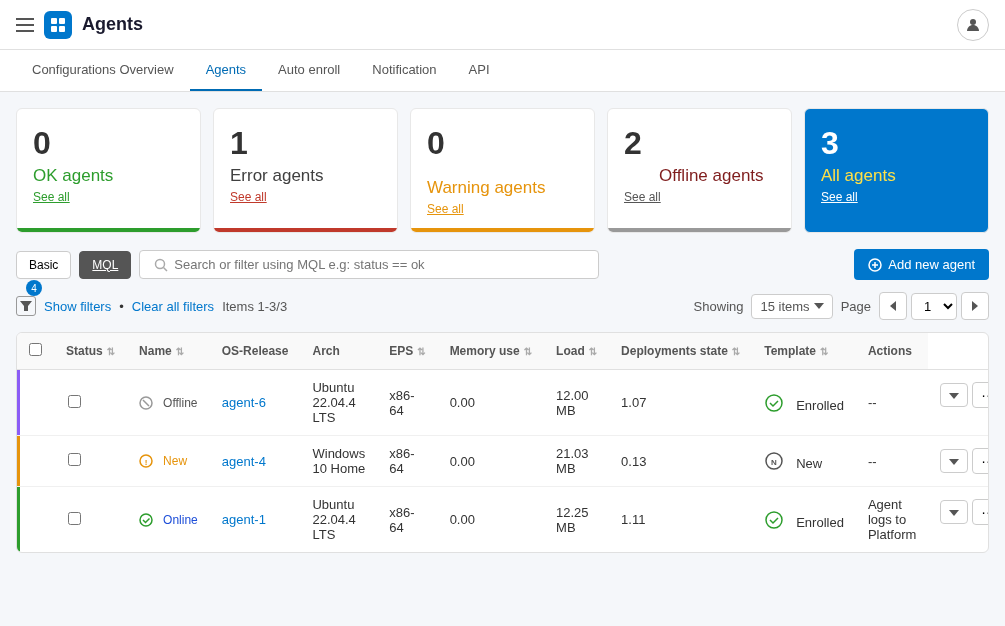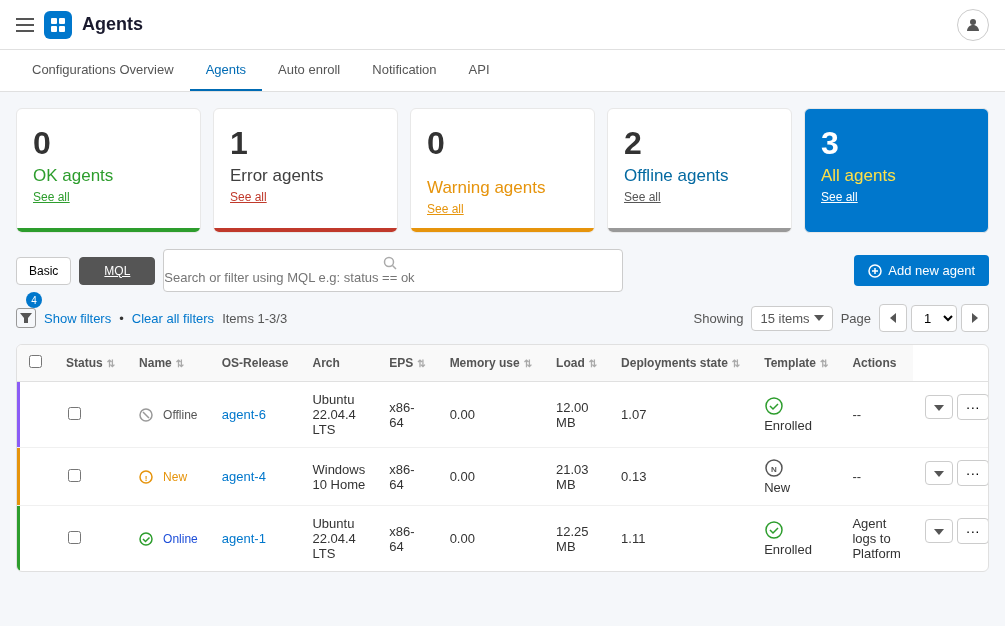--- a/index.html
+++ b/index.html
@@ -32,32 +32,32 @@
     .stat-see-all { font-size: 12px; cursor: pointer; text-decoration: underline; }
     .stat-card.ok .stat-label { color: #2d9d2d; }
     .stat-card.ok .stat-see-all { color: #2d9d2d; }
     .stat-card.ok::after { content: ''; position: absolute; bottom: 0; left: 0; right: 0; height: 4px; background: #2d9d2d; }
     .stat-card.error .stat-label { color: #404040; }
     .stat-card.error .stat-see-all { color: #c0392b; }
     .stat-card.error::after { content: ''; position: absolute; bottom: 0; left: 0; right: 0; height: 4px; background: #c0392b; }
     .stat-card.warning .stat-label { color: #e6940c; margin-top: 16px; }
     .stat-card.warning .stat-see-all { color: #e6940c; }
     .stat-card.warning::after { content: ''; position: absolute; bottom: 0; left: 0; right: 0; height: 4px; background: #e6940c; }
-    .stat-card.offline .stat-label { color: #0369a1; }
+    .stat-card.offline .stat-label { color: #7f1d1d; margin-left: 35px; }
     .stat-card.offline .stat-see-all { color: #555; }
     .stat-card.offline::after { content: ''; position: absolute; bottom: 0; left: 0; right: 0; height: 4px; background: #999; }
     .stat-card.active .stat-label { color: #fde047; }
     .stat-card.active .stat-see-all { color: white; }
 
     
     .toolbar { display: flex; align-items: center; justify-content: space-between; margin-bottom: 12px; }
     .toolbar-left { display: flex; align-items: center; gap: 8px; }
     .btn-basic { padding: 6px 12px; border: 1px solid #ccc; border-radius: 4px; background: #fff; cursor: pointer; font-size: 12px; }
-    .btn-mql { padding: 6px 24px; border: 1px solid #555; border-radius: 4px; background: #555; color: white; cursor: pointer; font-size: 12px; text-decoration: underline; }
-    .search-box { display: flex; align-items: center; border: 1px solid #ccc; border-radius: 4px; background: #fff; padding: 6px 0; width: 460px; flex-direction: column; }
+    .btn-mql { padding: 6px 12px; border: 1px solid #555; border-radius: 4px; background: #555; color: white; cursor: pointer; font-size: 12px; text-decoration: underline; }
+    .search-box { display: flex; align-items: center; border: 1px solid #ccc; border-radius: 4px; background: #fff; padding: 6px 14px; width: 460px; }
     .search-box input { border: none; outline: none; width: 100%; font-size: 13px; color: #666; background: transparent; }
     .btn-add { background: #0077cc; color: white; border: none; border-radius: 4px; padding: 8px 14px; cursor: pointer; font-size: 13px; display: flex; align-items: center; gap: 6px; }
 
     
     .filter-bar { display: flex; align-items: center; justify-content: space-between; margin-bottom: 12px; }
     .filter-left { display: flex; align-items: center; gap: 8px; font-size: 13px; }
     .filter-icon { width: 20px; height: 20px; border: 1px solid #999; border-radius: 3px; display: flex; align-items: center; justify-content: center; cursor: pointer; }
     .filter-badge { background: #0077cc; color: white; border-radius: 50%; width: 16px; height: 16px; font-size: 10px; display: flex; align-items: center; justify-content: center; margin-left: -6px; margin-top: -10px; }
     .show-filters { color: #0077cc; cursor: pointer; font-size: 13px; }
     .clear-filters { color: #0077cc; cursor: pointer; font-size: 13px; }
@@ -79,21 +79,21 @@
     td { padding: 10px 12px; font-size: 13px; vertical-align: middle; }
     .checkbox-col { width: 30px; }
 
     
     .status-badge { display: flex; align-items: center; gap: 10px; font-size: 12px; font-weight: 500; }
     .status-offline { color: #555; }
     .status-new { color: #e6940c; }
     .status-online { color: #1d4ed8; }
 
     .agent-link { color: #0077cc; text-decoration: none; cursor: pointer; }
-    .deploy-badge { display: flex; align-items: flex-start; gap: 2px; flex-direction: column; }
+    .deploy-badge { display: flex; align-items: flex-end; gap: 12px; }
 
     .action-btn { border: 1px solid #ccc; border-radius: 4px; background: #fff; padding: 4px 8px; cursor: pointer; font-size: 12px; }
     .action-more { border: 1px solid #ccc; border-radius: 4px; background: #fff; padding: 4px 8px; cursor: pointer; font-size: 14px; }
 
     tbody tr td:first-child { padding-left: 14px; }
     .tr-indicator { position: relative; }
     .tr-indicator::before { content: ''; position: absolute; left: 0; top: 0; bottom: 0; width: 3px; }
     .tr-offline::before { background: #8b5cf6; }
     .tr-new::before { background: #e6940c; }
     .tr-online::before { background: #2d9d2d; }

